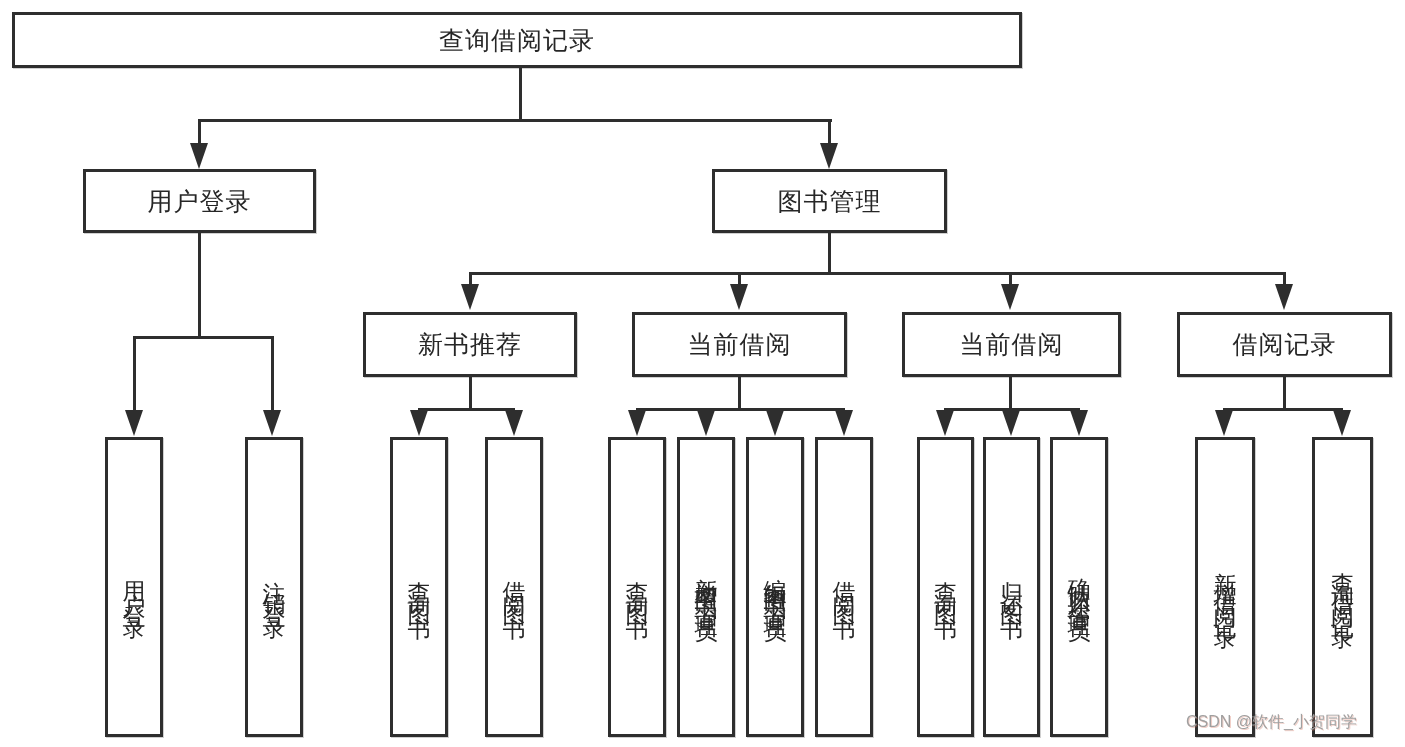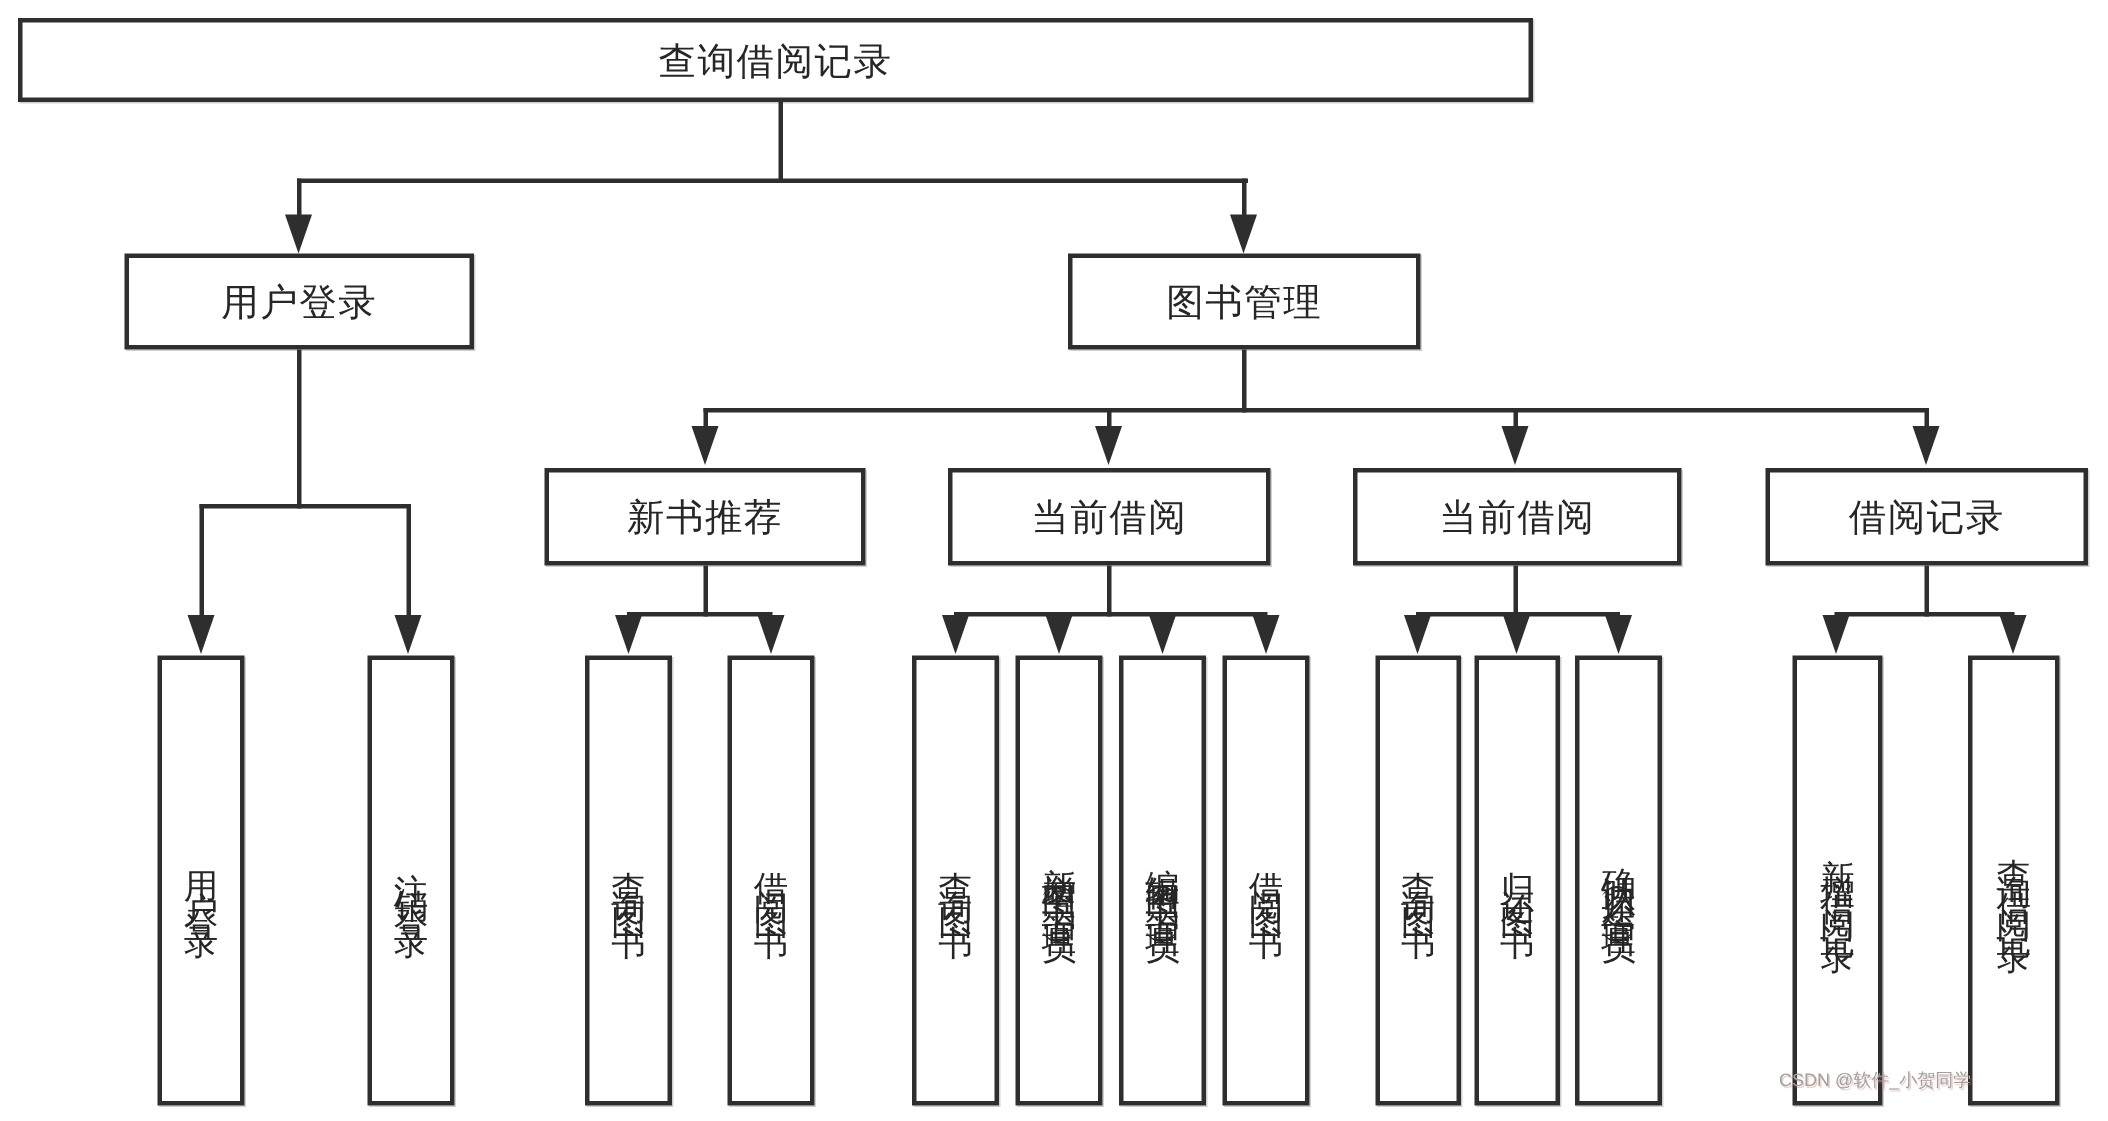--- a/index.html
+++ b/index.html
@@ -24,21 +24,21 @@
 
   .vline{position:absolute;width:3px;background:#2e2e2e;}
   .hline{position:absolute;height:3px;background:#2e2e2e;}
   .arrow{
     position:absolute;width:0;height:0;
     border-left:9px solid transparent;border-right:9px solid transparent;
     border-top:26px solid #2e2e2e;
   }
   .watermark{
     position:absolute;left:1186px;top:712px;
-    color:#a0a0a0;font-size:12px;white-space:nowrap;
+    color:#a0a0a0;font-size:16px;white-space:nowrap;
     text-shadow:1px 1px 0 rgba(214,120,100,.35);
   }
 </style>
 </head>
 <body>
 
 <div id="stage">
 
   <div class="box" style="left:12px;top:12px;width:1010px;height:56px;">
     <span>查询借阅记录</span>

